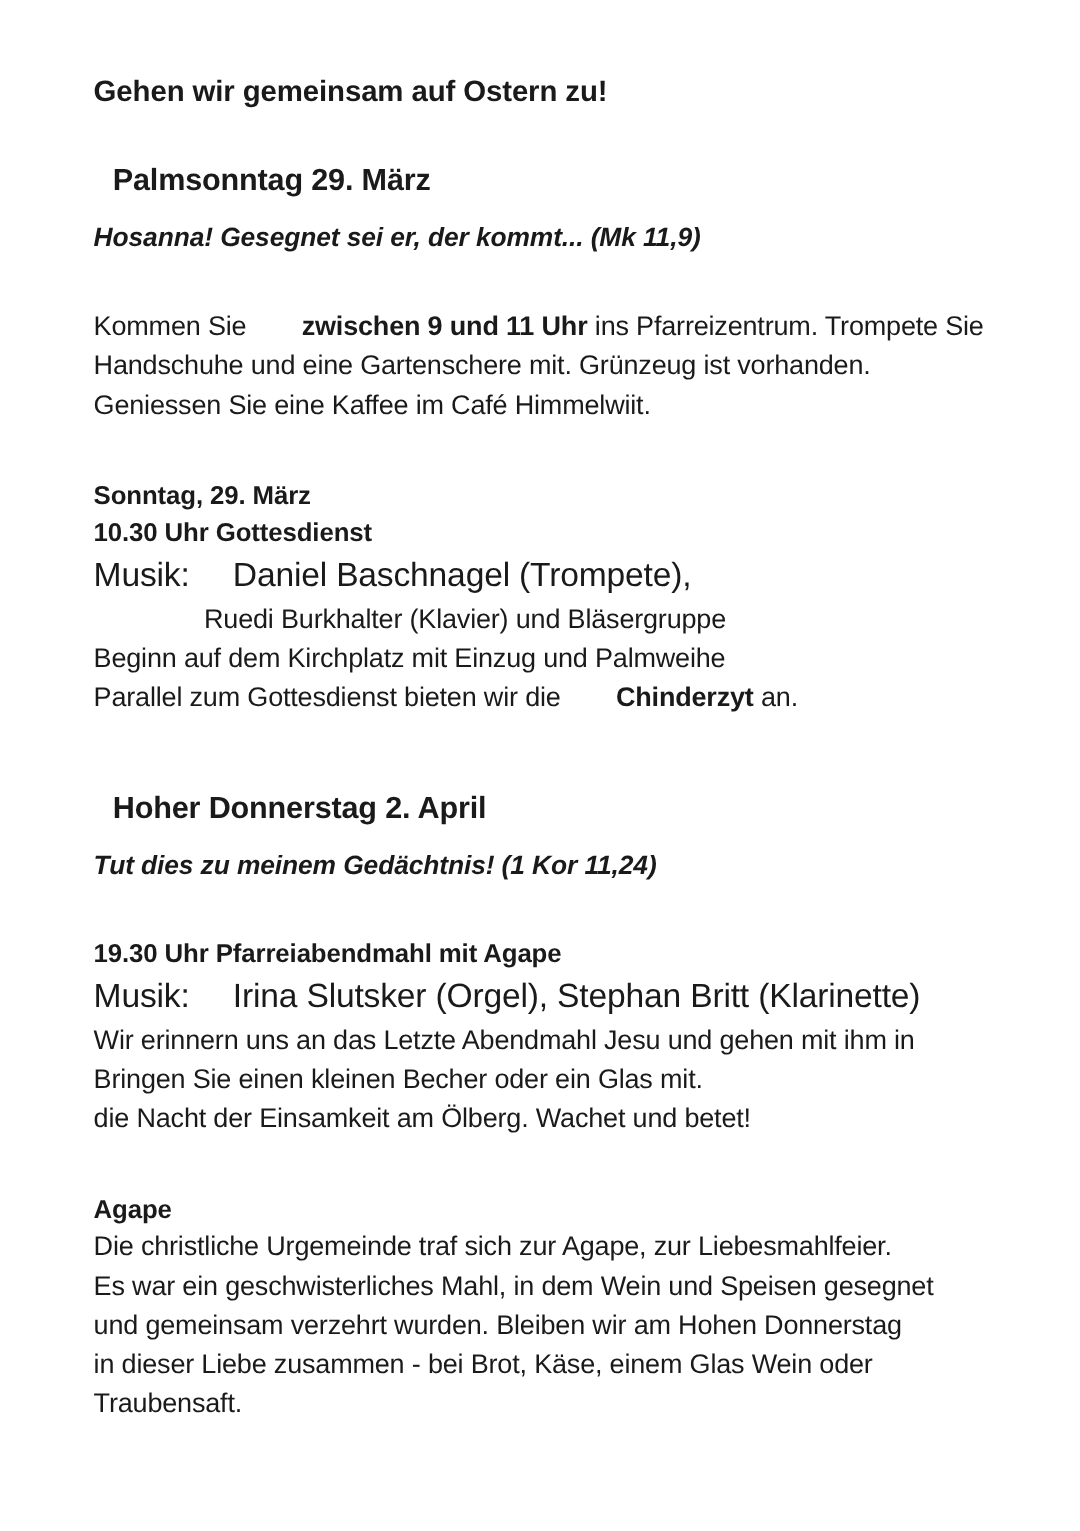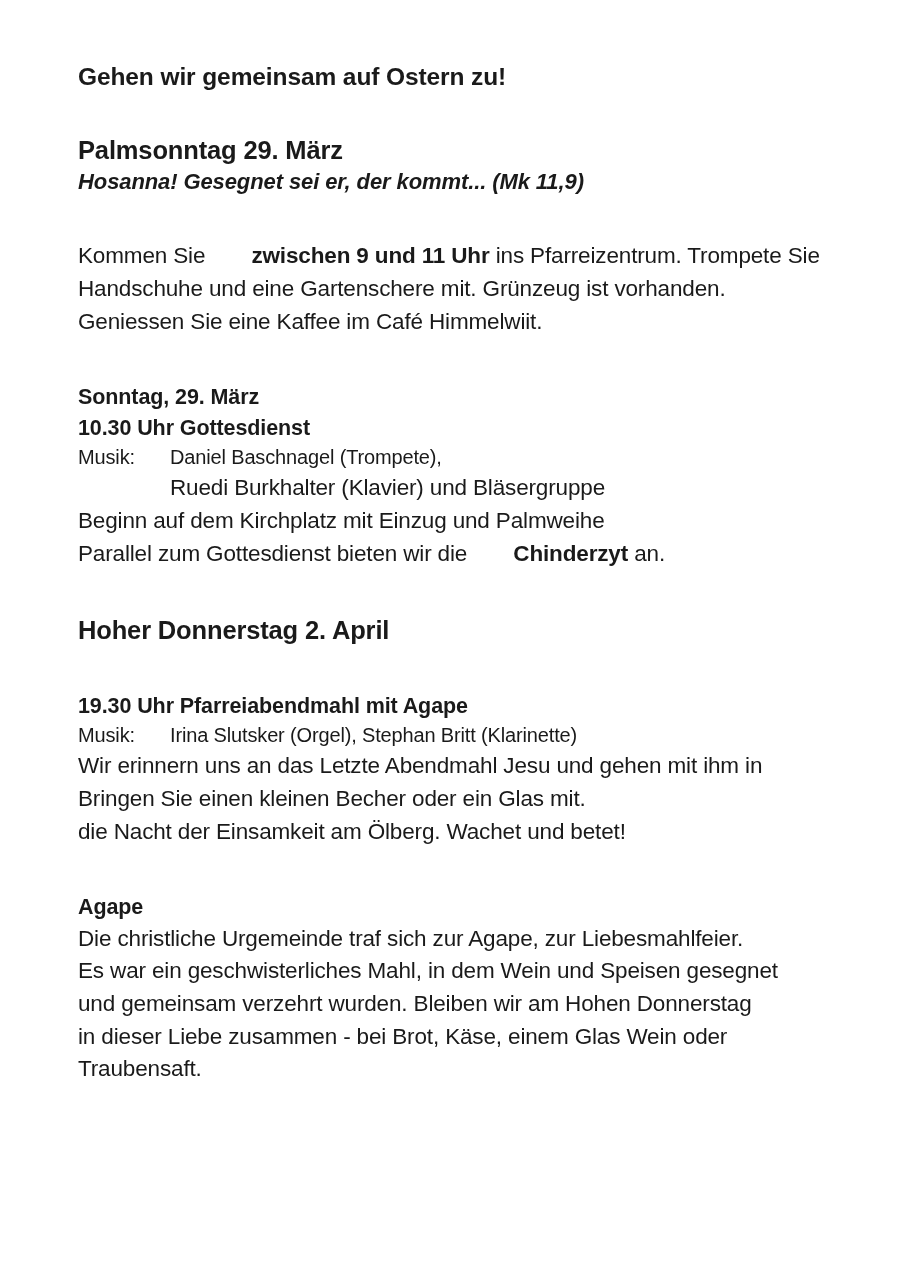--- a/index.html
+++ b/index.html
@@ -38,21 +38,21 @@
     letter-spacing: -0.1px;
     margin: 0 0 42px 0;
   }
 
   
   .section-heading {
     font-size: 25.5px;
     font-weight: bold;
     line-height: 1.28;
     letter-spacing: -0.15px;
-    margin: 0;
+    margin: 16px;
   }
 
   
   .scripture {
     font-size: 22px;
     font-weight: bold;
     font-style: italic;
     line-height: 1.34;
     letter-spacing: -0.1px;
     margin: 0;
@@ -84,24 +84,25 @@
   }
 
   
   .body-line.indent {
     padding-left: 92px;
   }
 
   
   .music-line {
     display: flex;
-    font-size: 20px;
+    font-size: 28px;
     line-height: 1.45;
     letter-spacing: -0.15px;
     margin: 0;
+    gap: 24px;
   }
   .music-label {
     flex: 0 0 92px;
   }
   .music-value {
     flex: 1 1 auto;
   }
 
   
   .gap-section { height: 44px; }
@@ -151,20 +152,21 @@
         <p class="body-line"><span>Parallel zum Gottesdienst bieten wir die </span><b>Chinderzyt</b><span> an.</span></p>
       </div>
     </section>
 
     <div class="gap-section"></div>
 
     <section>
 
       <h2 class="section-heading">Hoher Donnerstag 2. April</h2>
 
+      <p class="scripture">Tut dies zu meinem Gedächtnis! (1 Kor 11,24)</p>
 
       <div class="gap-section"></div>
 
       <div>
         <h3 class="sub-heading">19.30 Uhr Pfarreiabendmahl mit Agape</h3>
 
         <div class="music-line">
           <span class="music-label">Musik:</span>
           <span class="music-value">Irina Slutsker (Orgel), Stephan Britt (Klarinette)</span>
         </div>

